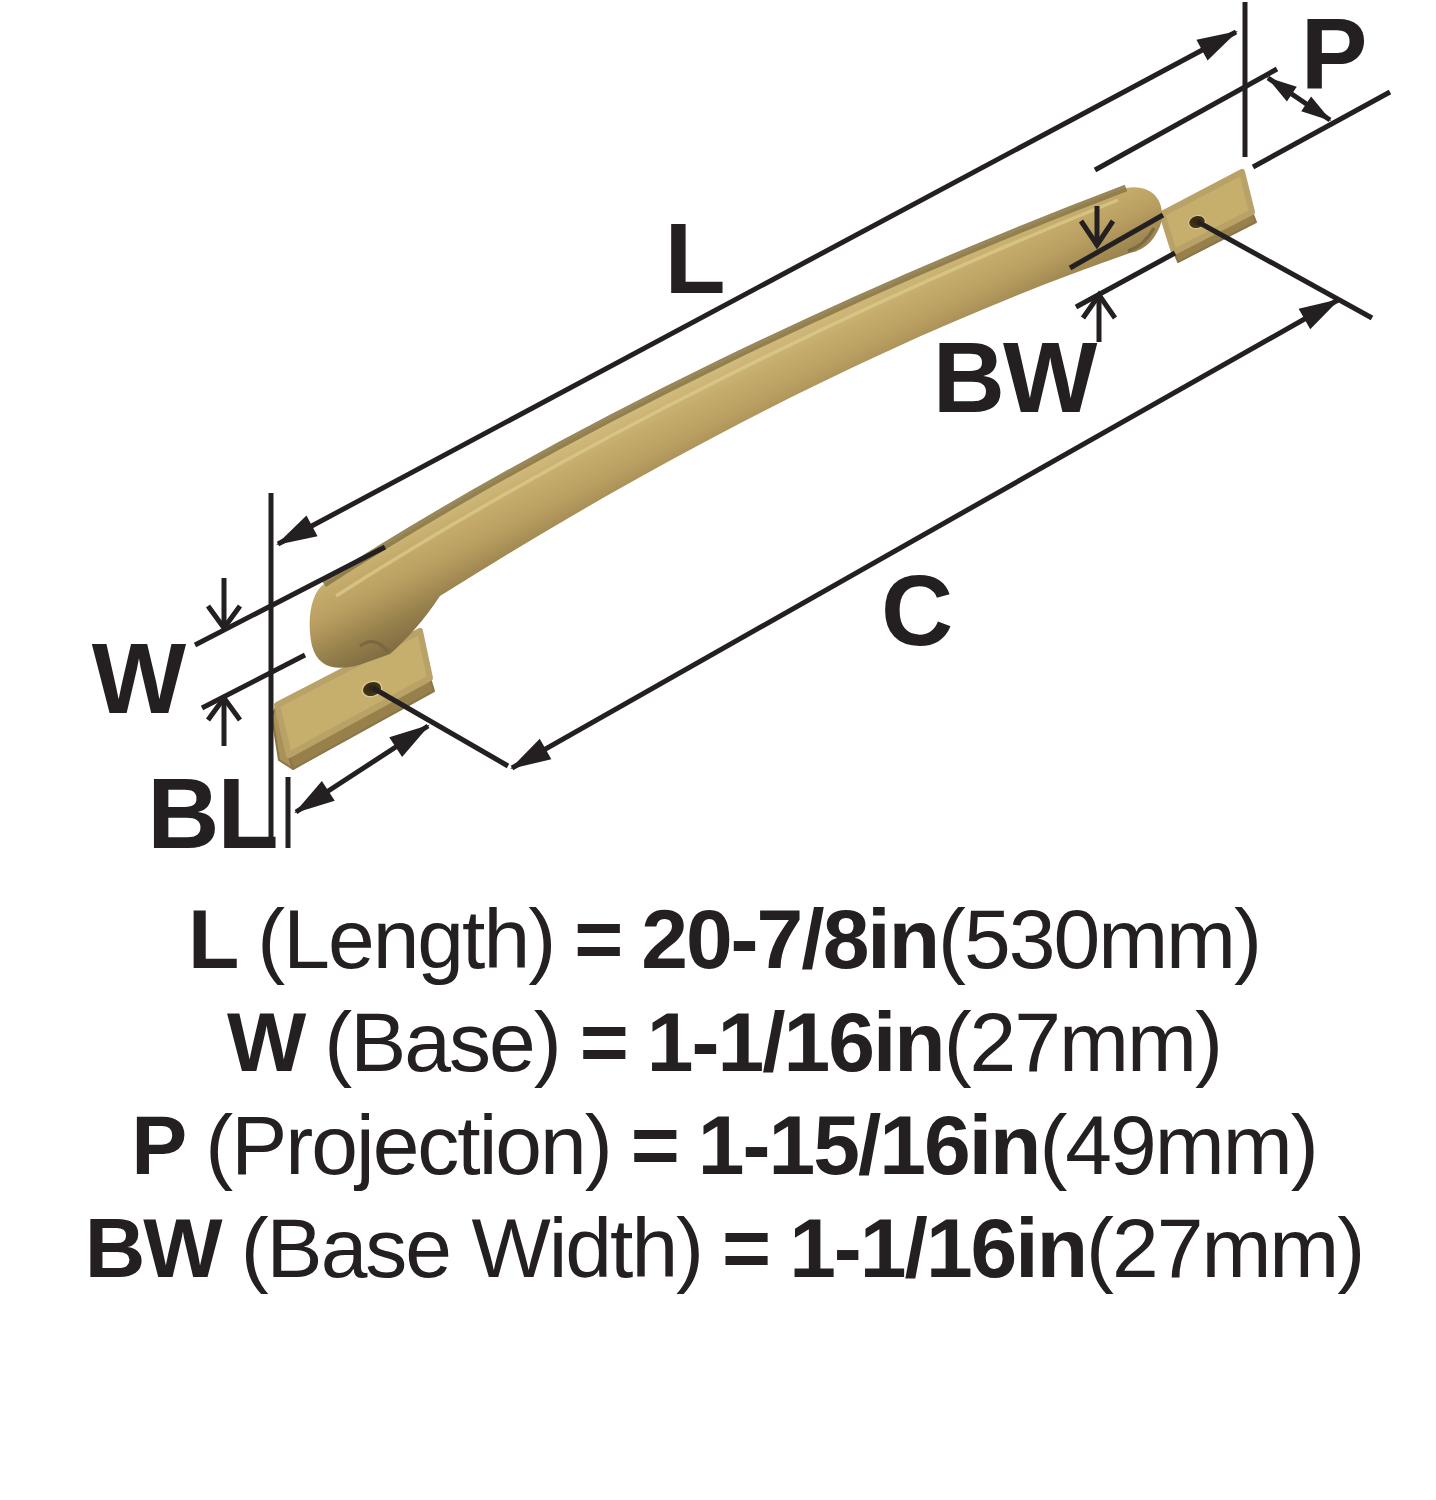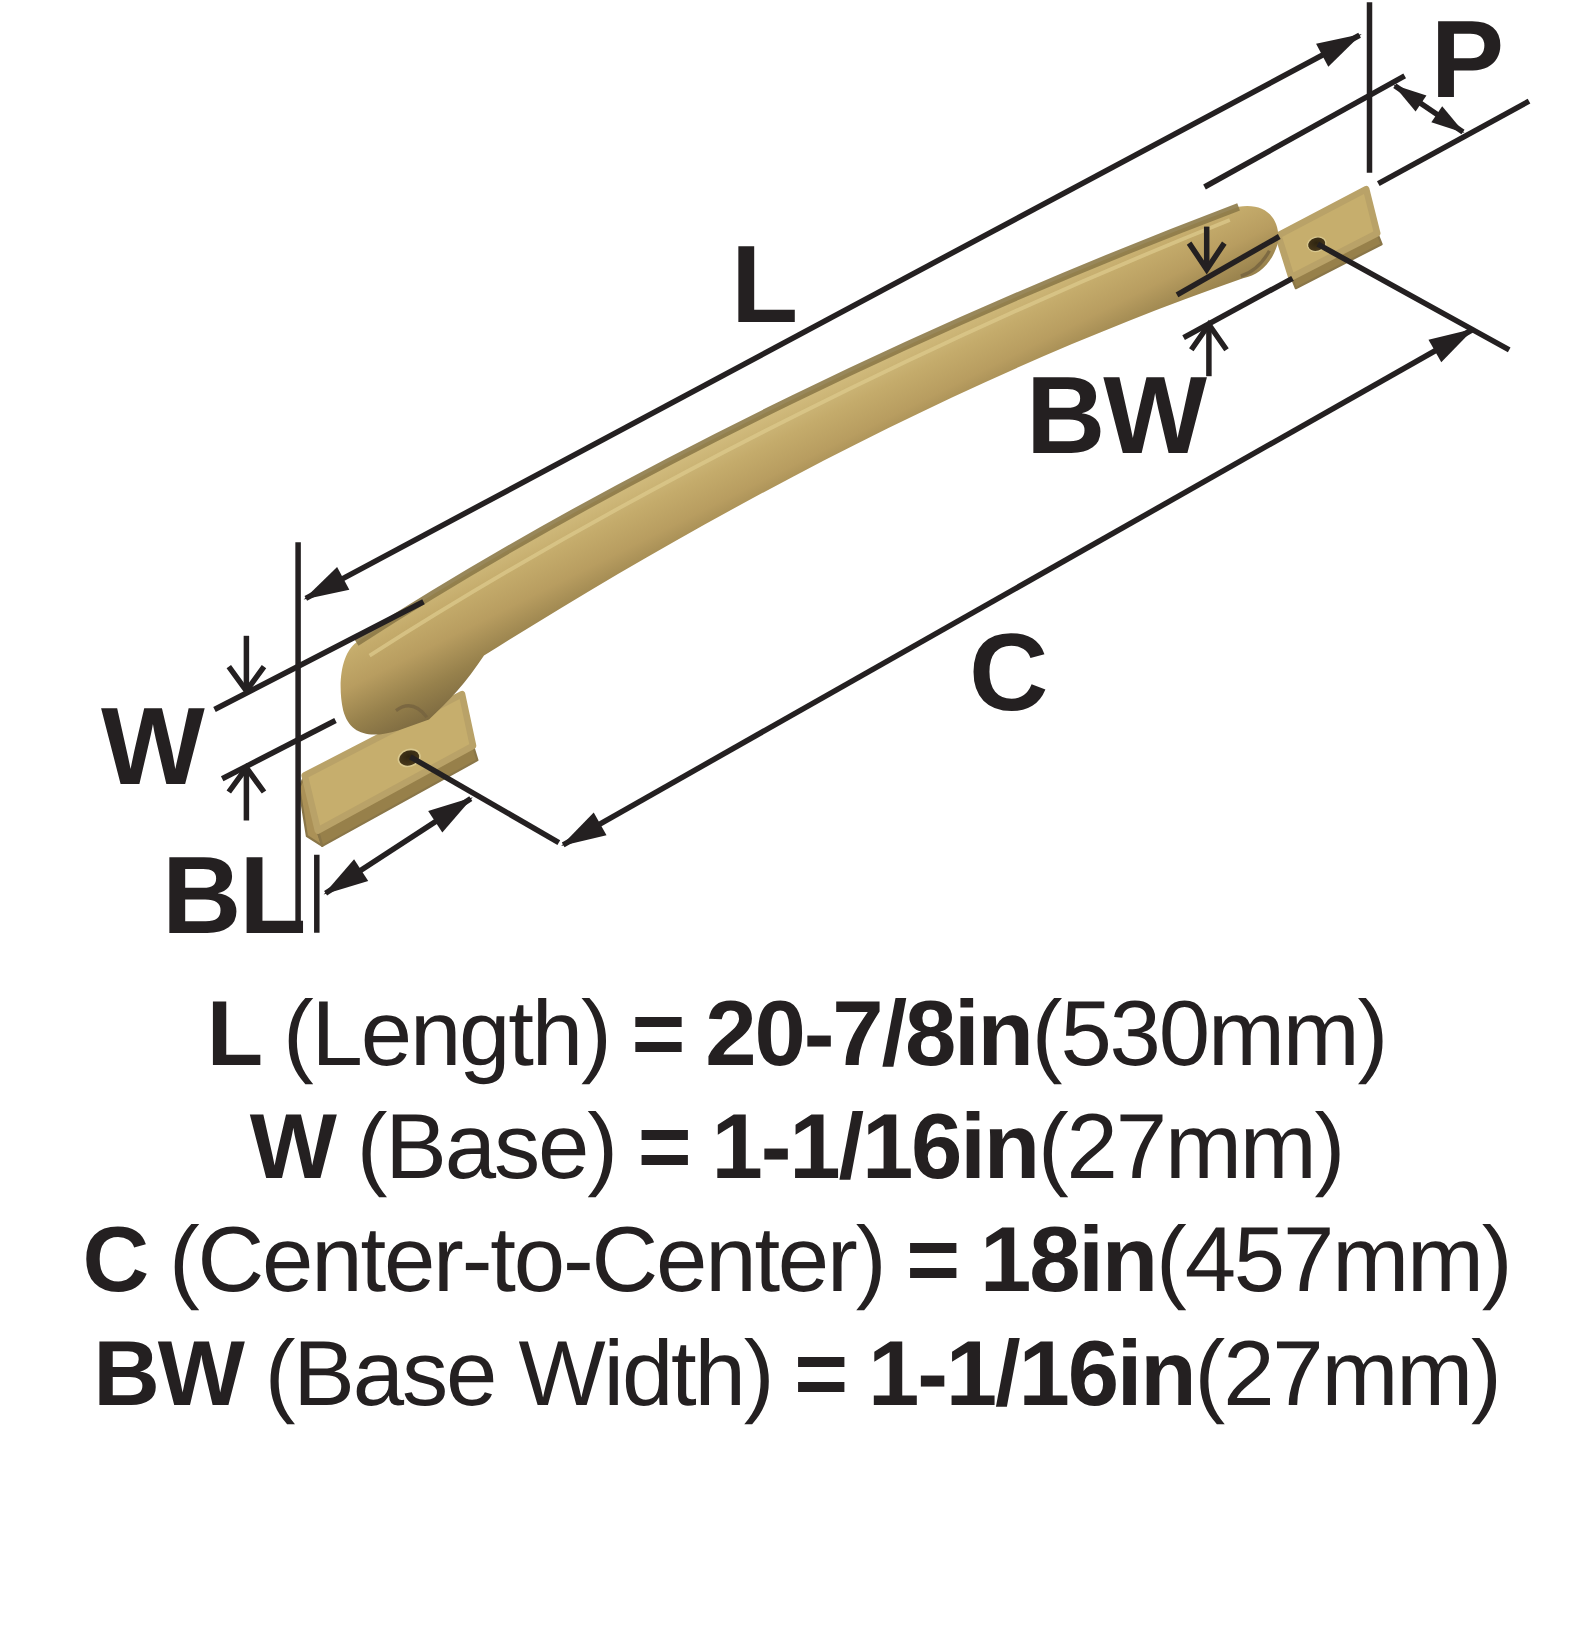--- a/index.html
+++ b/index.html
@@ -132,19 +132,19 @@
   </svg>
 
   <div class="specs">
     <div class="spec-row">
       <span class="b sym">L</span><span class="lt nm">(Length)</span><span class="b eq">=</span><span class="b">20-7/8in</span><span class="lt">(530mm)</span>
     </div>
     <div class="spec-row">
       <span class="b sym">W</span><span class="lt nm">(Base)</span><span class="b eq">=</span><span class="b">1-1/16in</span><span class="lt">(27mm)</span>
     </div>
     <div class="spec-row">
-      <span class="b sym">C</span><span class="lt nm">(Center-to-Center)</span><span class="b eq">=</span><span class="b">18in</span><span class="lt">(457mm)</span>
+      <span class="b sym">P</span><span class="lt nm">(Projection)</span><span class="b eq">=</span><span class="b">1-15/16in</span><span class="lt">(49mm)</span>
     </div>
     <div class="spec-row">
       <span class="b sym">BW</span><span class="lt nm">(Base Width)</span><span class="b eq">=</span><span class="b">1-1/16in</span><span class="lt">(27mm)</span>
     </div>
   </div>
 </div>
 
 </body></html>

